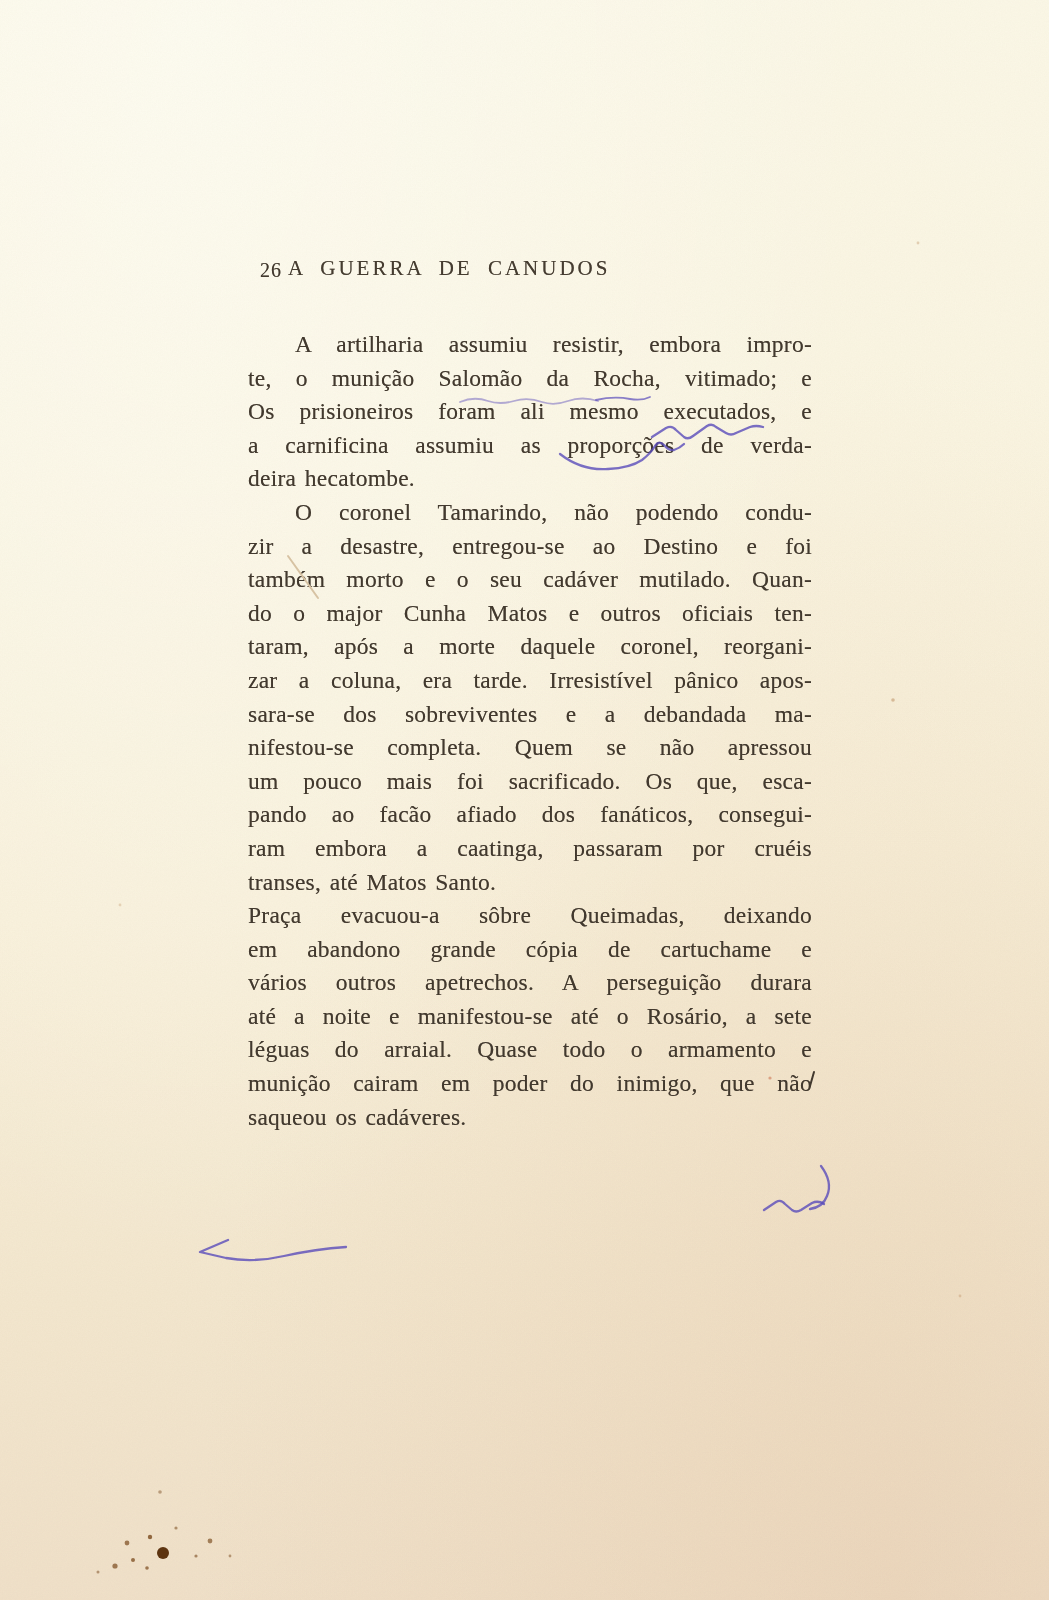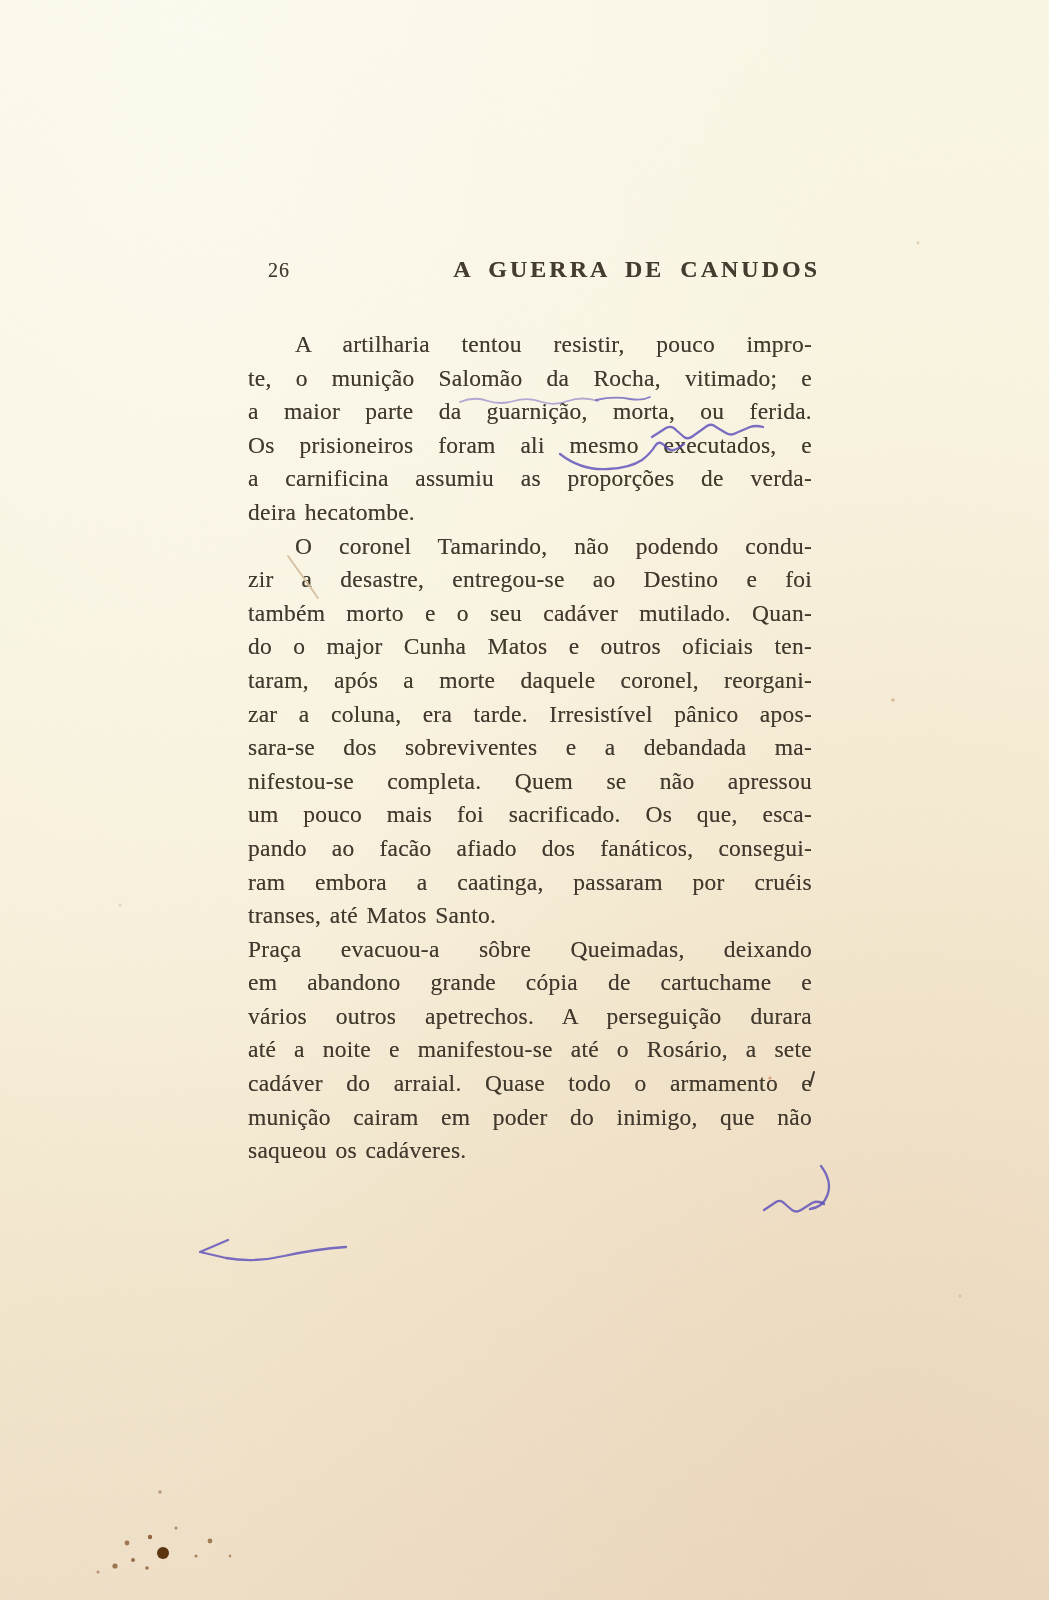--- a/index.html
+++ b/index.html
@@ -9,32 +9,32 @@
     margin:0 auto;
     overflow:hidden;
     background:
       radial-gradient(ellipse at 18% 4%, rgba(255,255,248,0.55), rgba(255,255,248,0) 55%),
       radial-gradient(ellipse at 85% 100%, rgba(228,198,166,0.35), rgba(228,198,166,0) 55%),
       linear-gradient(176deg, #fbf8e8 0%, #faf5e2 30%, #f8f0da 55%, #f3e7cf 78%, #efdfc8 100%);
     font-family:"Liberation Serif","DejaVu Serif",serif;
     color:var(--ink,#42392e);
   }
   .header{
-    position:absolute;left:256px;top:256px;width:564px;height:30px;
+    position:absolute;left:248px;top:256px;width:564px;height:30px;
   }
   .pagenum{
     position:absolute;left:12px;top:3px;
     font-size:20px;letter-spacing:1px;
     color:var(--ink,#42392e);
     text-shadow:0 0 0.5px rgba(66,57,46,.5);
   }
   .runhead{
     position:absolute;left:40px;right:0;top:0;
-    text-align:right;
-    font-size:24px;font-weight:700;
+    text-align:left;
+    font-size:21px;font-weight:400;
     letter-spacing:3px;word-spacing:7px;
     color:#453c30;
     text-shadow:0 0 0.5px rgba(66,57,46,.55);
   }
   .body{
     position:absolute;left:248px;top:328px;width:564px;
   }
   .line{
     height:33.6px;line-height:33.6px;
     font-size:23.5px;
@@ -57,43 +57,42 @@
 <body>
 
 <div class="page">
 
   <div class="header">
     <span class="pagenum">26</span>
     <span class="runhead">A GUERRA DE CANUDOS</span>
   </div>
 
   <div class="body" id="body-text">
-      <div class="line indent">A artilharia tentou resistir, pouco impro-</div>
+      <div class="line indent">A artilharia assumiu resistir, embora impro-</div>
       <div class="line">te, o munição Salomão da Rocha, vitimado; e</div>
-      <div class="line">a maior parte da guarnição, morta, ou ferida.</div>
       <div class="line">Os prisioneiros foram ali mesmo executados, e</div>
       <div class="line">a carnificina assumiu as proporções de verda-</div>
       <div class="line last">deira hecatombe.</div>
       <div class="line indent">O coronel Tamarindo, não podendo condu-</div>
       <div class="line">zir a desastre, entregou-se ao Destino e foi</div>
       <div class="line">também morto e o seu cadáver mutilado. Quan-</div>
       <div class="line">do o major Cunha Matos e outros oficiais ten-</div>
       <div class="line">taram, após a morte daquele coronel, reorgani-</div>
       <div class="line">zar a coluna, era tarde. Irresistível pânico apos-</div>
       <div class="line">sara-se dos sobreviventes e a debandada ma-</div>
       <div class="line">nifestou-se completa. Quem se não apressou</div>
       <div class="line">um pouco mais foi sacrificado. Os que, esca-</div>
       <div class="line">pando ao facão afiado dos fanáticos, consegui-</div>
       <div class="line">ram embora a caatinga, passaram por cruéis</div>
       <div class="line last">transes, até Matos Santo.</div>
       <div class="line">Praça evacuou-a sôbre Queimadas, deixando</div>
       <div class="line">em abandono grande cópia de cartuchame e</div>
       <div class="line">vários outros apetrechos. A perseguição durara</div>
       <div class="line">até a noite e manifestou-se até o Rosário, a sete</div>
-      <div class="line">cadáver do arraial. Quase todo o armamento e</div>
+      <div class="line">léguas do arraial. Quase todo o armamento e</div>
       <div class="line">munição cairam em poder do inimigo, que não</div>
       <div class="line last">saqueou os cadáveres.</div>
     </div>
 
   <svg class="overlay" viewBox="0 0 1049 1600">
 
     <path class="pen faint" d="M460,402 q14,-6 28,-1 q12,4 26,0 q14,-4 28,1 q12,4 26,-1 q14,-5 30,0"></path>
     <path class="pen faint" d="M596,400 q18,-4 34,-1 q12,2 20,-2" style="opacity:0.7"></path>
 
     <path class="pen mid" d="M652,437 l14,-9 q6,-3 10,2 l8,7 q4,3 9,-1 l14,-10 q5,-3 9,1 l10,6 q5,3 10,0 l14,-6 q6,-2 13,0"></path>

